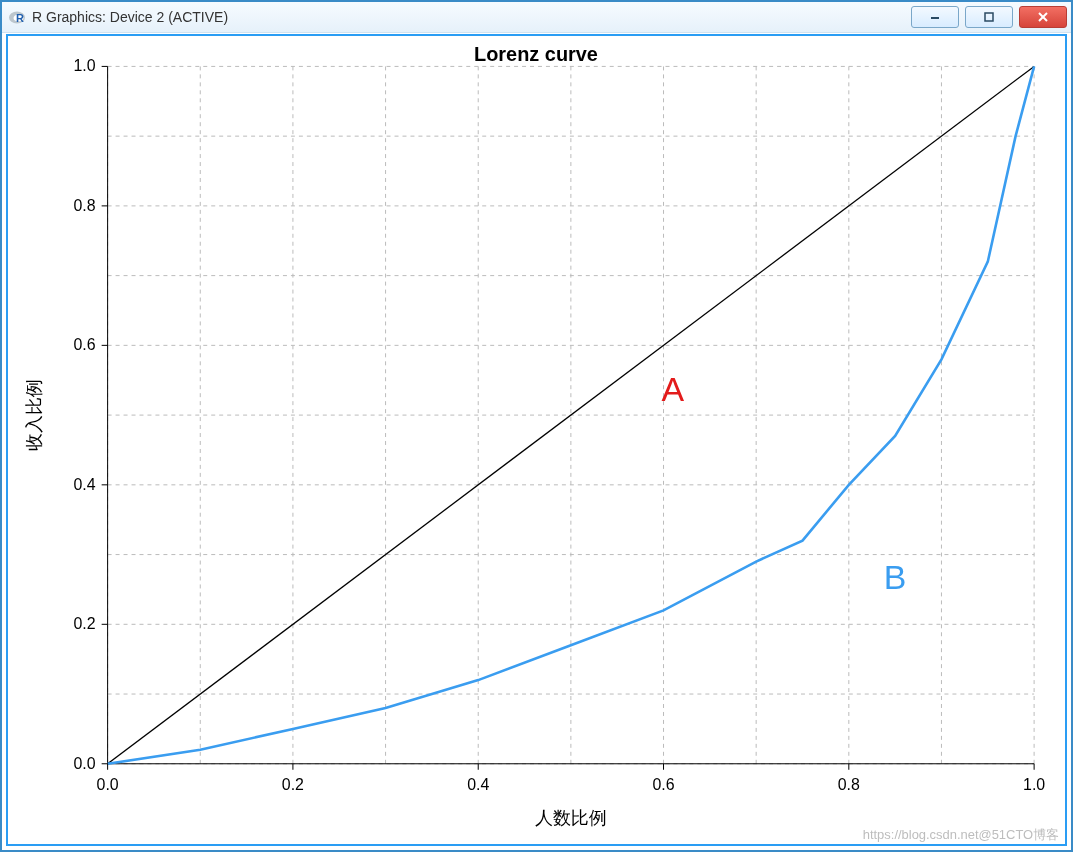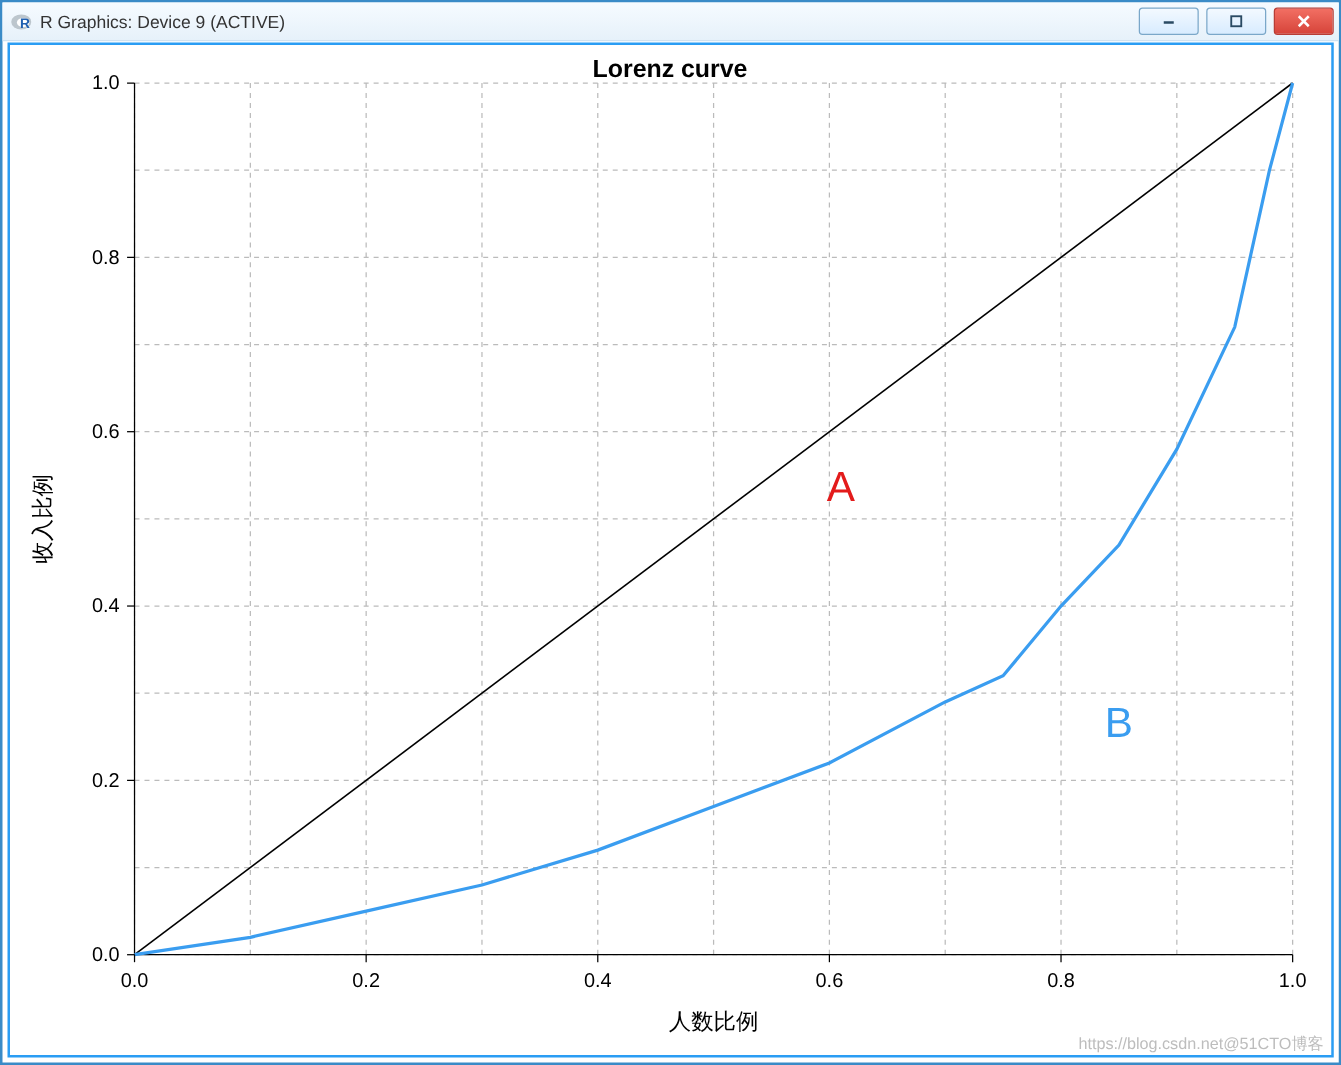--- a/index.html
+++ b/index.html
@@ -28,21 +28,21 @@
 
 <div class="window">
   <div class="titlebar">
     <span class="app-icon">
       <svg viewBox="0 0 18 18" width="18" height="18">
         <ellipse cx="9" cy="9.5" rx="8" ry="6" fill="#bcc6cd"></ellipse>
         <ellipse cx="10.5" cy="10" rx="5" ry="3.6" fill="#fff"></ellipse>
         <text x="8" y="14" font-size="11" font-weight="bold" fill="#2060b0" font-family="Arial">R</text>
       </svg>
     </span>
-    <span class="title-text">R Graphics: Device 9 (ACTIVE)</span>
+    <span class="title-text">R Graphics: Device 2 (ACTIVE)</span>
     <div class="win-controls">
       <div class="win-btn">
         <svg width="12" height="12">
             <line x1="2" y1="7" x2="10" y2="7" stroke="#2a4a63" stroke-width="2"></line>
           </svg>
       </div>
       <div class="win-btn">
         <svg width="12" height="12">
             <rect x="2" y="2" width="8" height="8" fill="none" stroke="#2a4a63" stroke-width="1.5"></rect>
           </svg>

